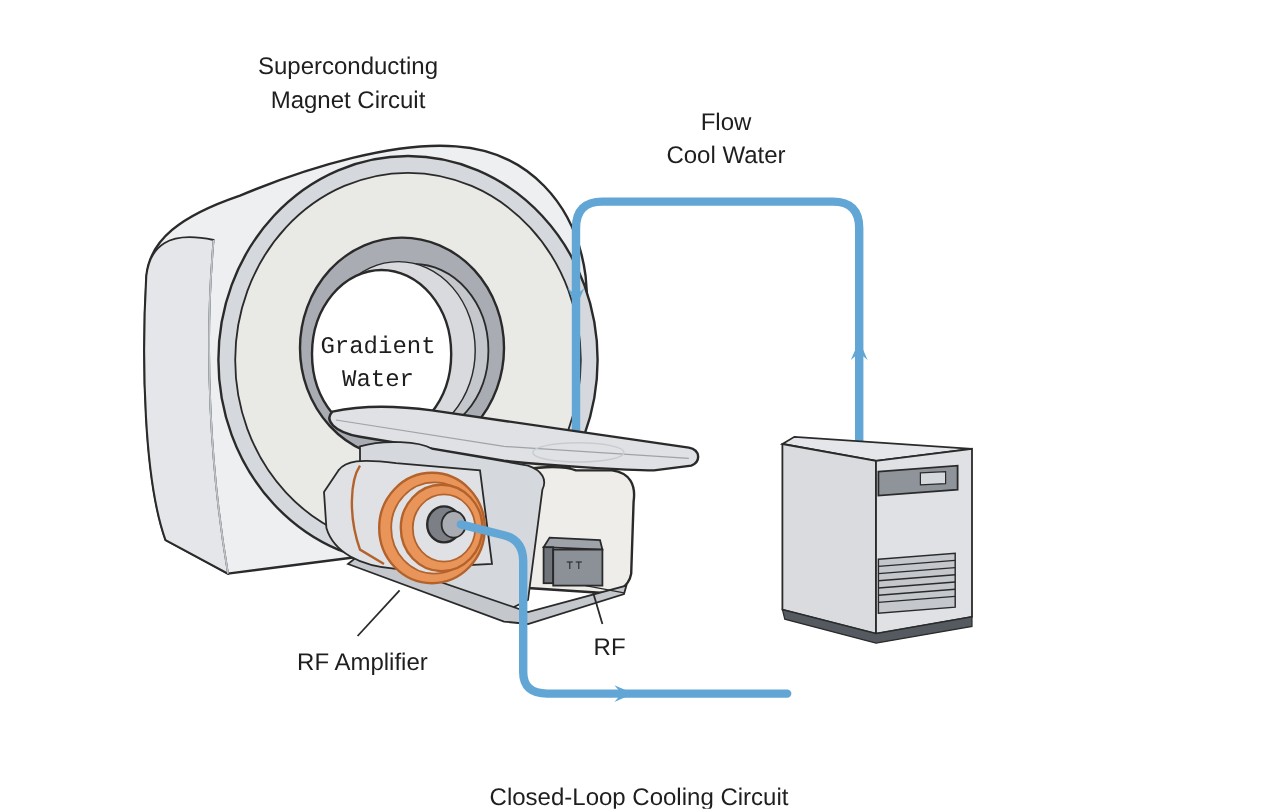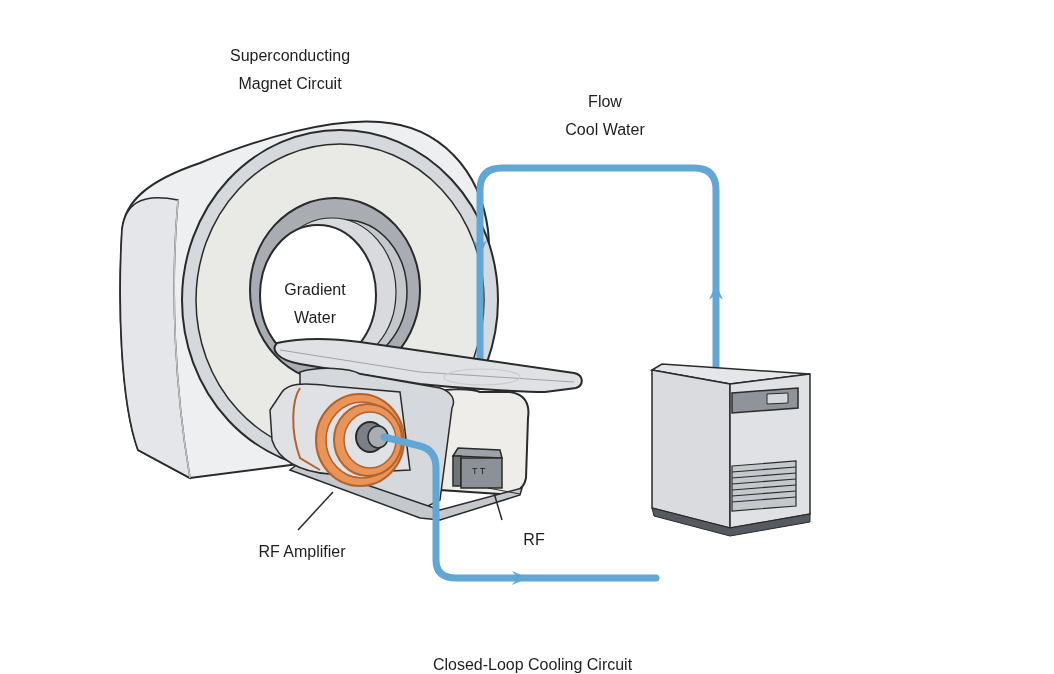--- a/index.html
+++ b/index.html
@@ -1,19 +1,19 @@
 <!DOCTYPE html>
 <html><head>
 <meta charset="utf-8">
 <style>
   html, body { margin: 0; padding: 0; background: #ffffff; }
   body { width: 1054px; height: 674px; position: relative; overflow: hidden;
          font-family: "Liberation Sans", sans-serif; color: #1f1f1f; }
   #stage { position: absolute; left: 0; top: 0; width: 1054px; height: 674px; }
-  .label { position: absolute; font-size: 16px; line-height: 28px; text-align: center; color: #1e1e1e; white-space: nowrap; }
+  .label { position: absolute; font-size: 20px; line-height: 28px; text-align: center; color: #1e1e1e; white-space: nowrap; }
   .label span { display: block; }
 </style>
 </head>
 <body>
 
 <div id="stage">
 <svg width="1054" height="674" viewBox="0 0 1054 674">
 
   <g>
 
@@ -106,20 +106,20 @@
 
 
 <div class="label" style="left:175px; top:42px; width:230px;">
   <span>Superconducting</span>
   <span>Magnet Circuit</span>
 </div>
 <div class="label" style="left:520px; top:88px; width:170px;">
   <span>Flow</span>
   <span>Cool Water</span>
 </div>
-<div class="label" style="left:260px; top:276px; width:110px; line-height:28px;">
+<div class="label" style="left:260px; top:276px; width:110px; line-height:28px;font-family:Liberation Mono, monospace;">
   <span>Gradient</span>
   <span>Water</span>
 </div>
 <div class="label" style="left:222px; top:538px; width:160px;">RF Amplifier</div>
-<div class="label" style="left:512px; top:526px; width:44px;text-align:center;">RF</div>
+<div class="label" style="left:486px; top:526px; width:44px;text-align:center;">RF</div>
 <div class="label" style="left:360px; top:605px; width:345px;margin-top:46px;">Closed-Loop Cooling Circuit</div>
 </div>
 
 </body></html>

